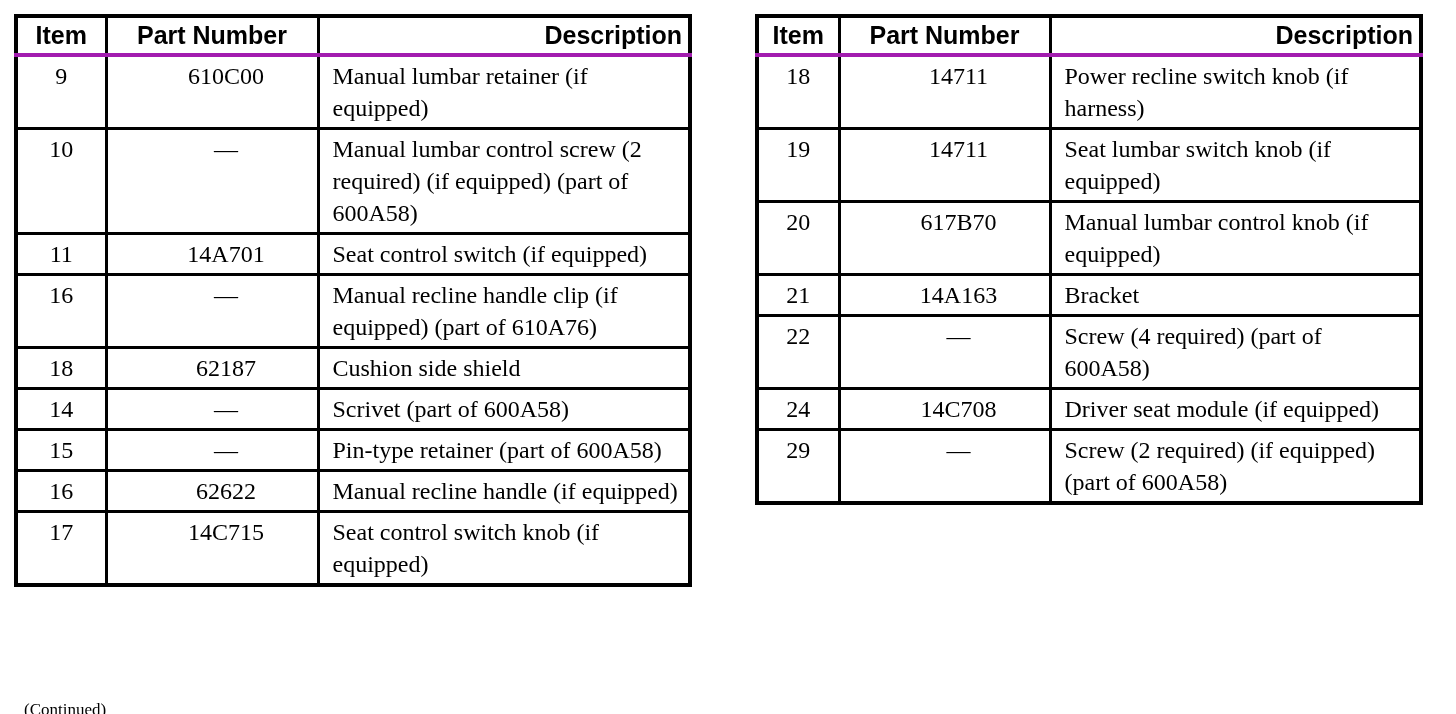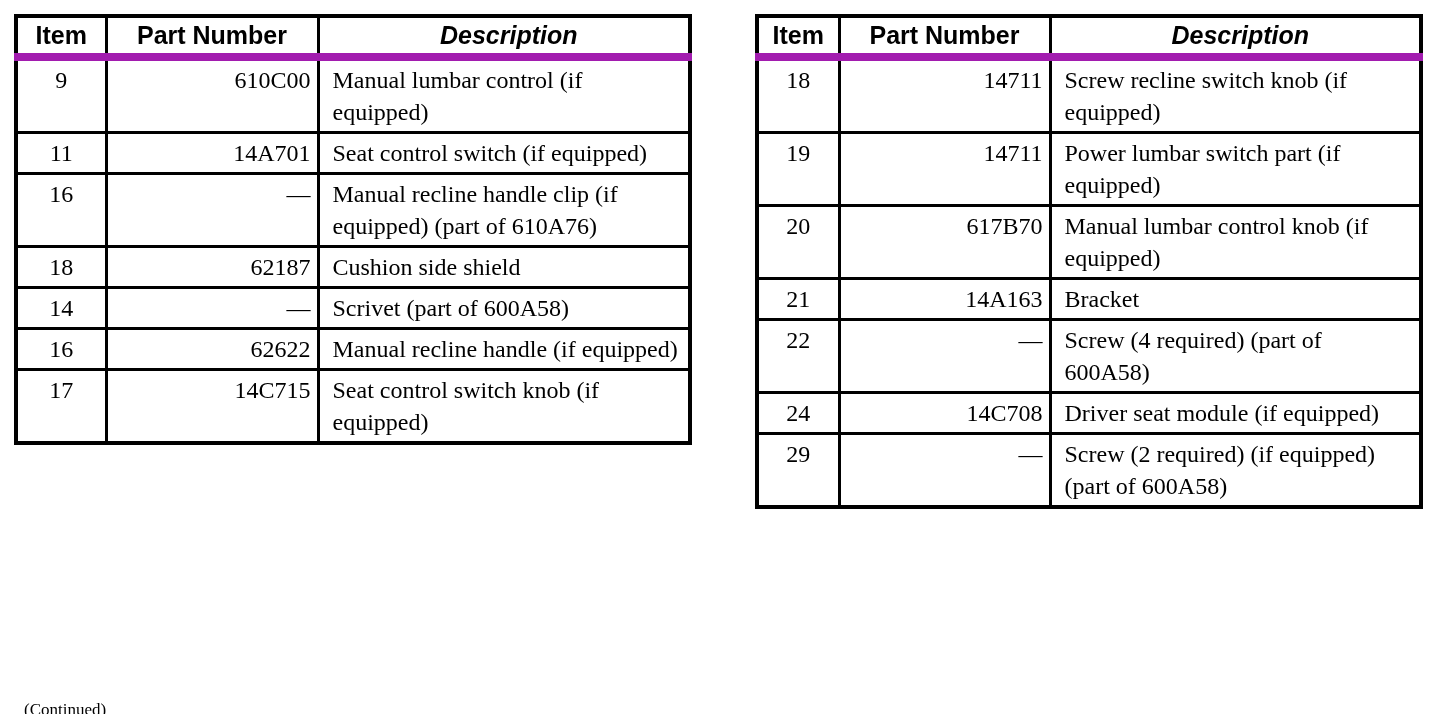--- a/index.html
+++ b/index.html
@@ -35,36 +35,36 @@
     border: 3px solid #000000;
     overflow: hidden;
   }
 
   table.parts thead th {
     font-family: "Liberation Sans", sans-serif;
     font-weight: bold;
     font-size: 25px;
     height: 35px;
     vertical-align: middle;
-    border-bottom: 8px solid #a21caf;
+    border-bottom: 4px solid #a21caf;
     padding: 0 6px;
   }
   table.parts thead th.col-item,
   table.parts thead th.col-part { text-align: center; }
-  table.parts thead th.col-desc { text-align: center; padding-left: 16px; font-style: italic; }
+  table.parts thead th.col-desc { text-align: right; padding-left: 16px; }
 
   table.parts tbody td {
     font-family: "Liberation Serif", serif;
     font-size: 24px;
     line-height: 32px;
     vertical-align: top;
     padding: 3px 6px 3px 6px;
   }
   table.parts tbody td.col-item { text-align: center; }
-  table.parts tbody td.col-part { text-align: right; padding-left: 34px; }
+  table.parts tbody td.col-part { text-align: center; padding-left: 34px; }
   table.parts tbody td.col-desc { text-align: left; padding-left: 13px; padding-right: 8px; }
 
   .continued-note {
     position: absolute;
     left: 24px;
     top: 700px;
     font-family: "Liberation Serif", serif;
     font-size: 17px;
     color: #000000;
   }
@@ -83,41 +83,51 @@
       <tr>
           <th class="col-item">Item</th>
           <th class="col-part">Part Number</th>
           <th class="col-desc">Description</th>
         </tr>
     </thead>
     <tbody>
         <tr>
           <td class="col-item">9</td>
           <td class="col-part">610C00</td>
-          <td class="col-desc">Manual lumbar control (if equipped)</td>
+          <td class="col-desc">Manual lumbar retainer (if equipped)</td>
+        </tr>
+        <tr>
+          <td class="col-item">10</td>
+          <td class="col-part">—</td>
+          <td class="col-desc">Manual lumbar control screw (2 required) (if equipped) (part of 600A58)</td>
         </tr>
         <tr>
           <td class="col-item">11</td>
           <td class="col-part">14A701</td>
           <td class="col-desc">Seat control switch (if equipped)</td>
         </tr>
         <tr>
           <td class="col-item">16</td>
           <td class="col-part">—</td>
           <td class="col-desc">Manual recline handle clip (if equipped) (part of 610A76)</td>
         </tr>
         <tr>
           <td class="col-item">18</td>
           <td class="col-part">62187</td>
           <td class="col-desc">Cushion side shield</td>
         </tr>
         <tr>
           <td class="col-item">14</td>
           <td class="col-part">—</td>
           <td class="col-desc">Scrivet (part of 600A58)</td>
+        </tr>
+        <tr>
+          <td class="col-item">15</td>
+          <td class="col-part">—</td>
+          <td class="col-desc">Pin-type retainer (part of 600A58)</td>
         </tr>
         <tr>
           <td class="col-item">16</td>
           <td class="col-part">62622</td>
           <td class="col-desc">Manual recline handle (if equipped)</td>
         </tr>
         <tr>
           <td class="col-item">17</td>
           <td class="col-part">14C715</td>
           <td class="col-desc">Seat control switch knob (if equipped)</td>
@@ -137,26 +147,26 @@
       <tr>
           <th class="col-item">Item</th>
           <th class="col-part">Part Number</th>
           <th class="col-desc">Description</th>
         </tr>
     </thead>
     <tbody>
         <tr>
           <td class="col-item">18</td>
           <td class="col-part">14711</td>
-          <td class="col-desc">Screw recline switch knob (if equipped)</td>
+          <td class="col-desc">Power recline switch knob (if harness)</td>
         </tr>
         <tr>
           <td class="col-item">19</td>
           <td class="col-part">14711</td>
-          <td class="col-desc">Power lumbar switch part (if equipped)</td>
+          <td class="col-desc">Seat lumbar switch knob (if equipped)</td>
         </tr>
         <tr>
           <td class="col-item">20</td>
           <td class="col-part">617B70</td>
           <td class="col-desc">Manual lumbar control knob (if equipped)</td>
         </tr>
         <tr>
           <td class="col-item">21</td>
           <td class="col-part">14A163</td>
           <td class="col-desc">Bracket</td>

